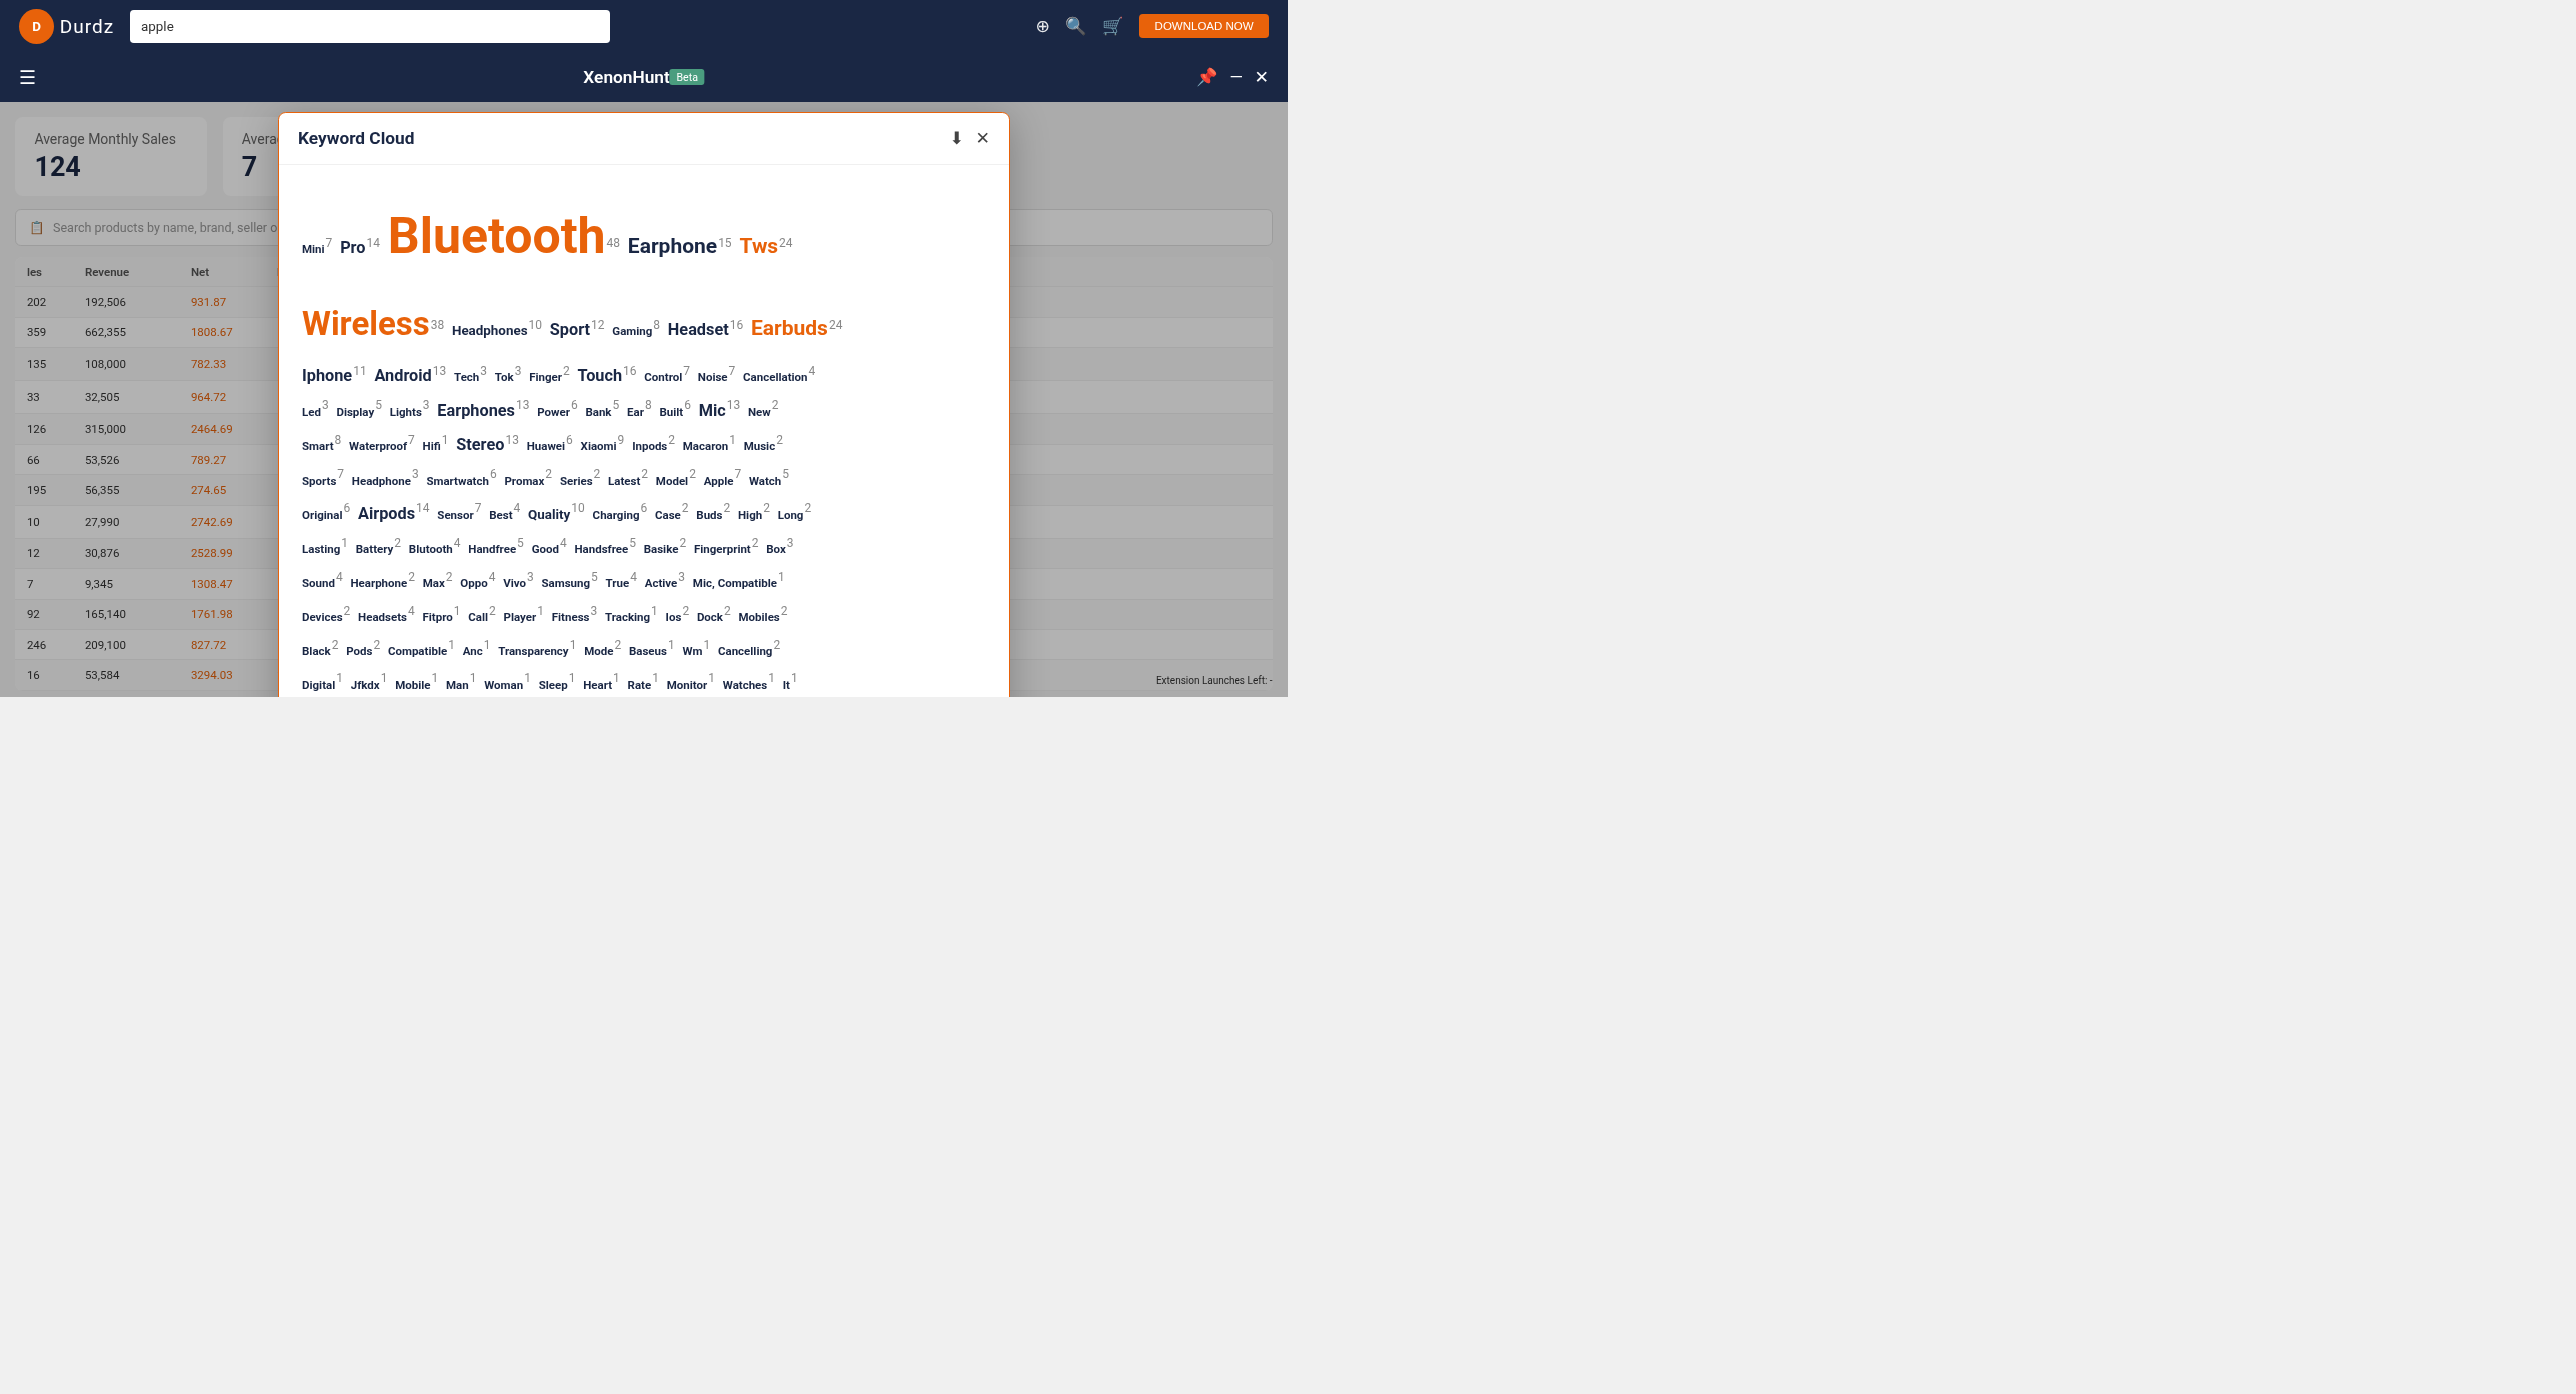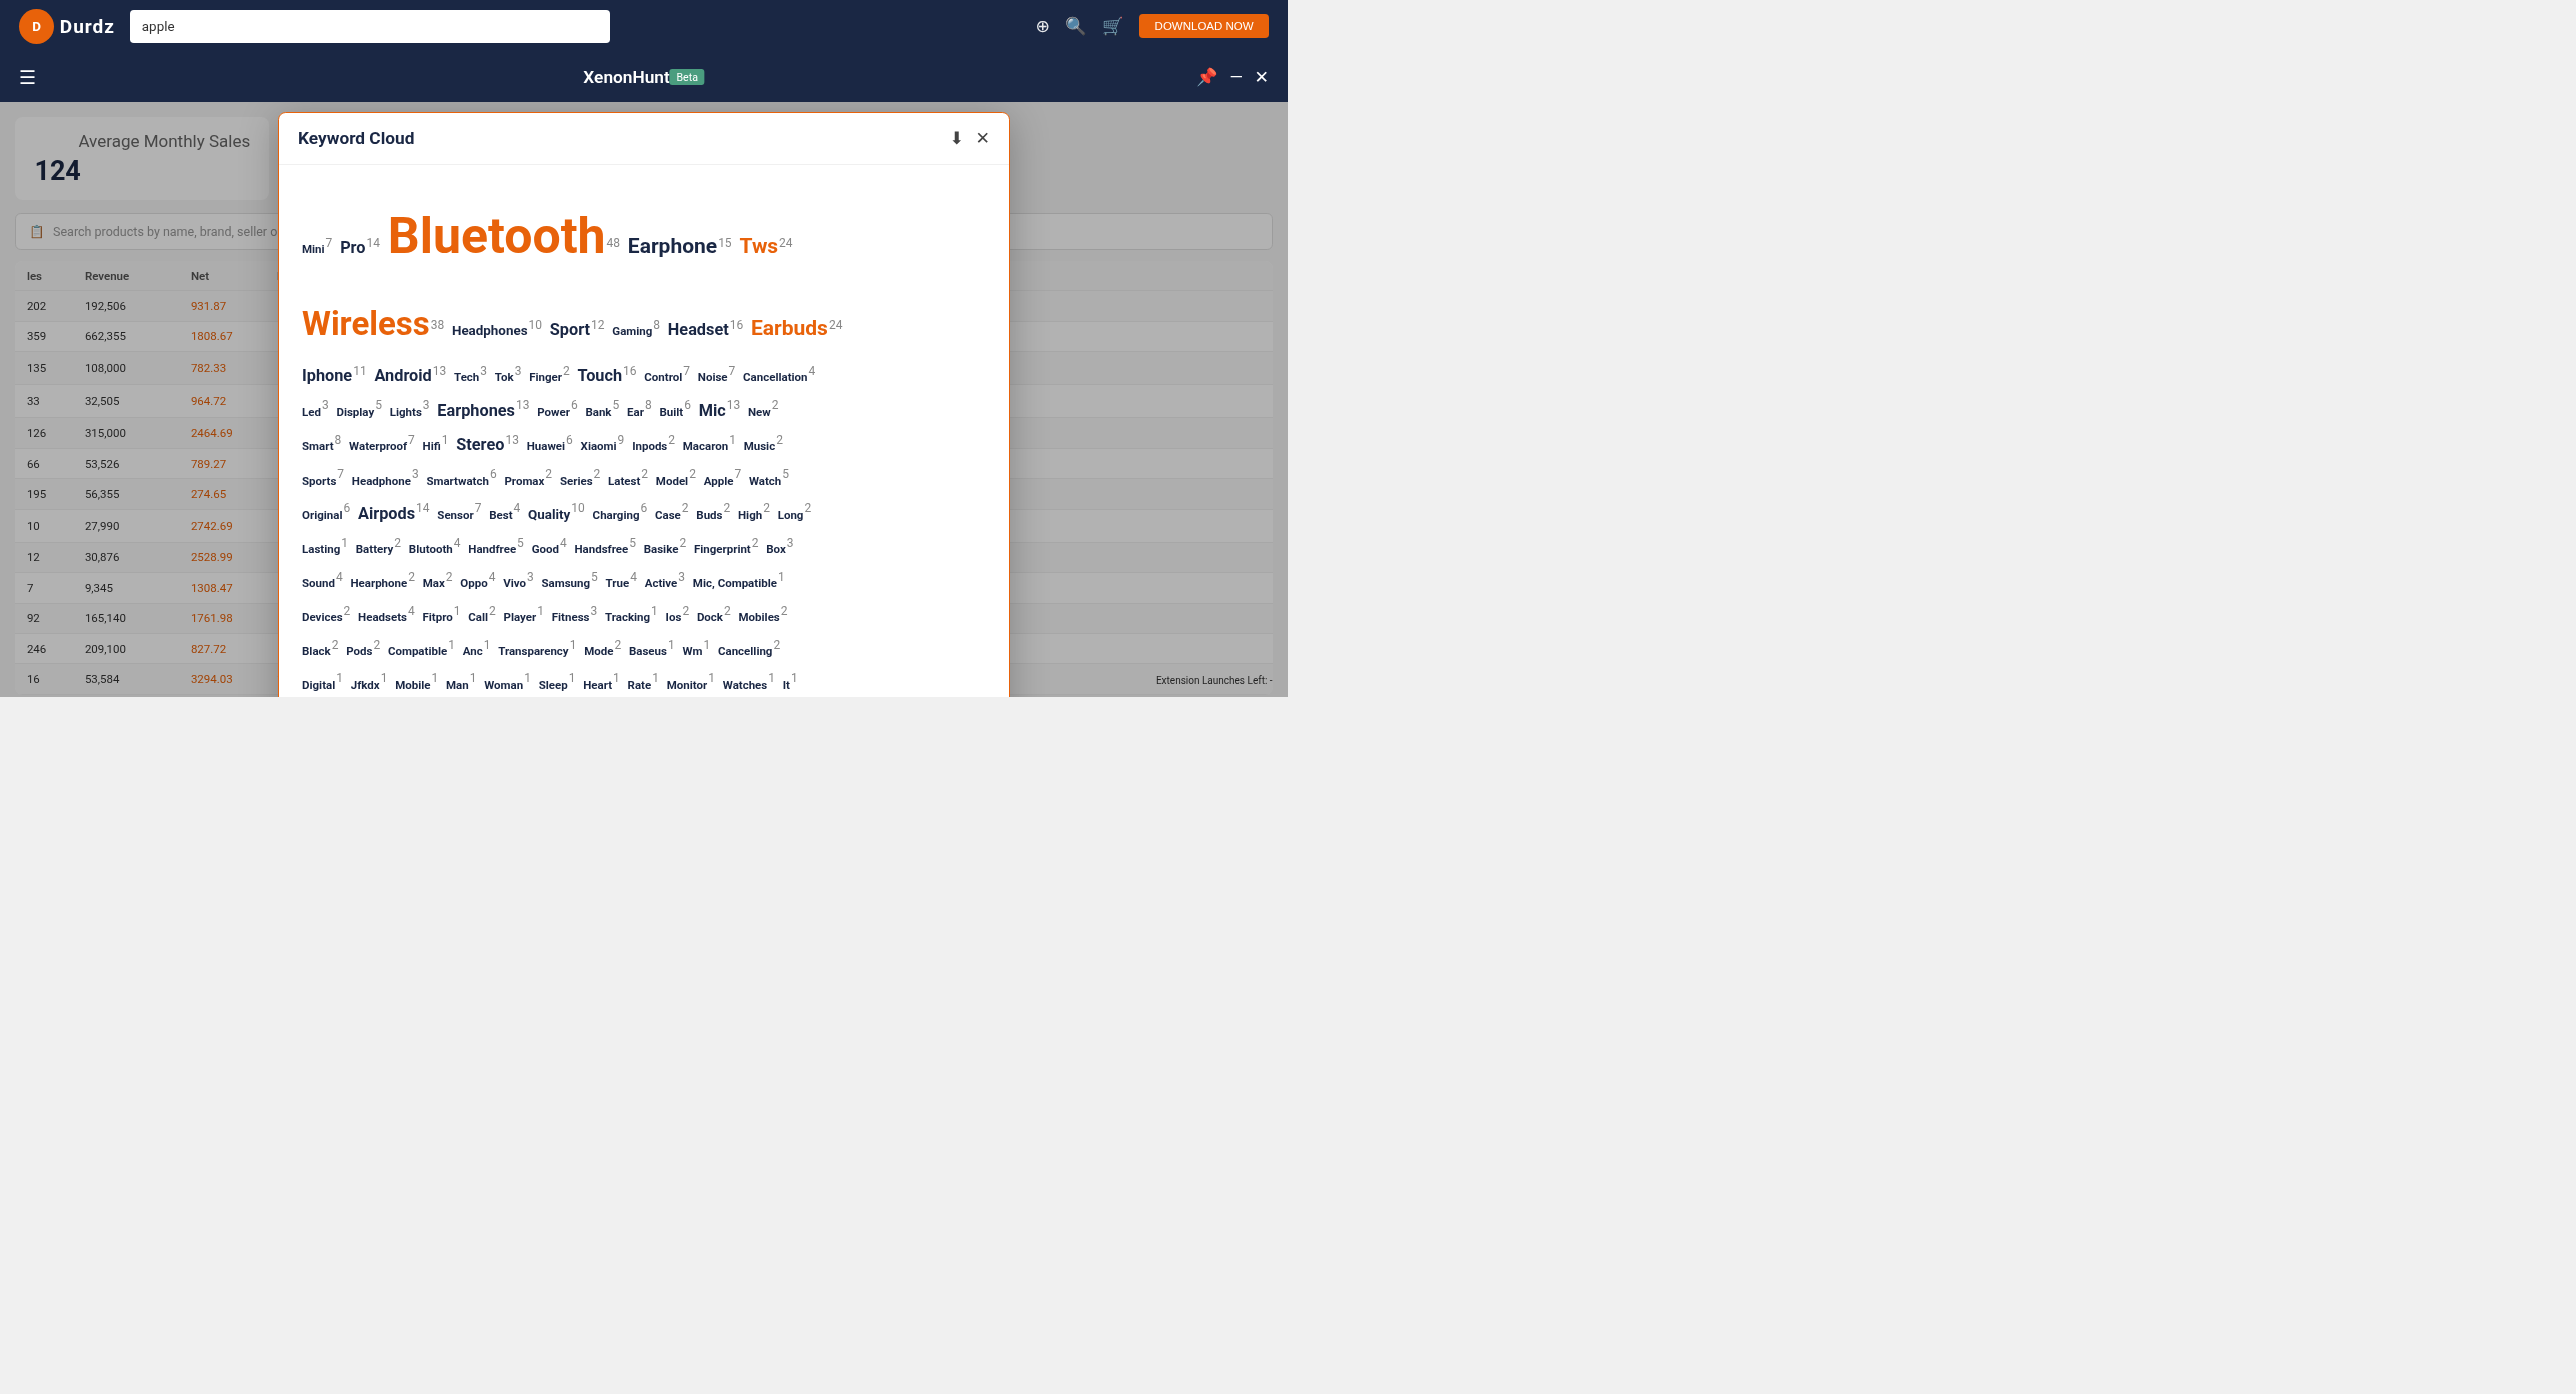--- a/index.html
+++ b/index.html
@@ -34,21 +34,21 @@
       display: flex;
       align-items: center;
       justify-content: center;
       color: white;
       font-weight: bold;
       font-size: 13.4px;
     }
     .logo-text {
       color: white;
       font-size: 19px;
-      font-weight: bold;
+      font-weight: normal;
       letter-spacing: 1px;
     }
     .search-bar {
       flex: 1;
       max-width: 480px;
       height: 33px;
       background: white;
       border-radius: 3.8px;
       display: flex;
       align-items: center;
@@ -136,24 +136,23 @@
       gap: 15.4px;
       margin-bottom: 13.4px;
     }
     .stat-card {
       background: white;
       border-radius: 7.7px;
       padding: 13.4px 19px;
       min-width: 192px;
     }
     .stat-label {
-      font-size: 17px;
+      font-size: 14px;
       color: #666;
       margin-bottom: 3.8px;
-      margin-left: 44px;
     }
     .stat-value {
       font-size: 27px;
       font-weight: bold;
       color: #1a2744;
     }
 
     
     .product-search {
       background: white;

